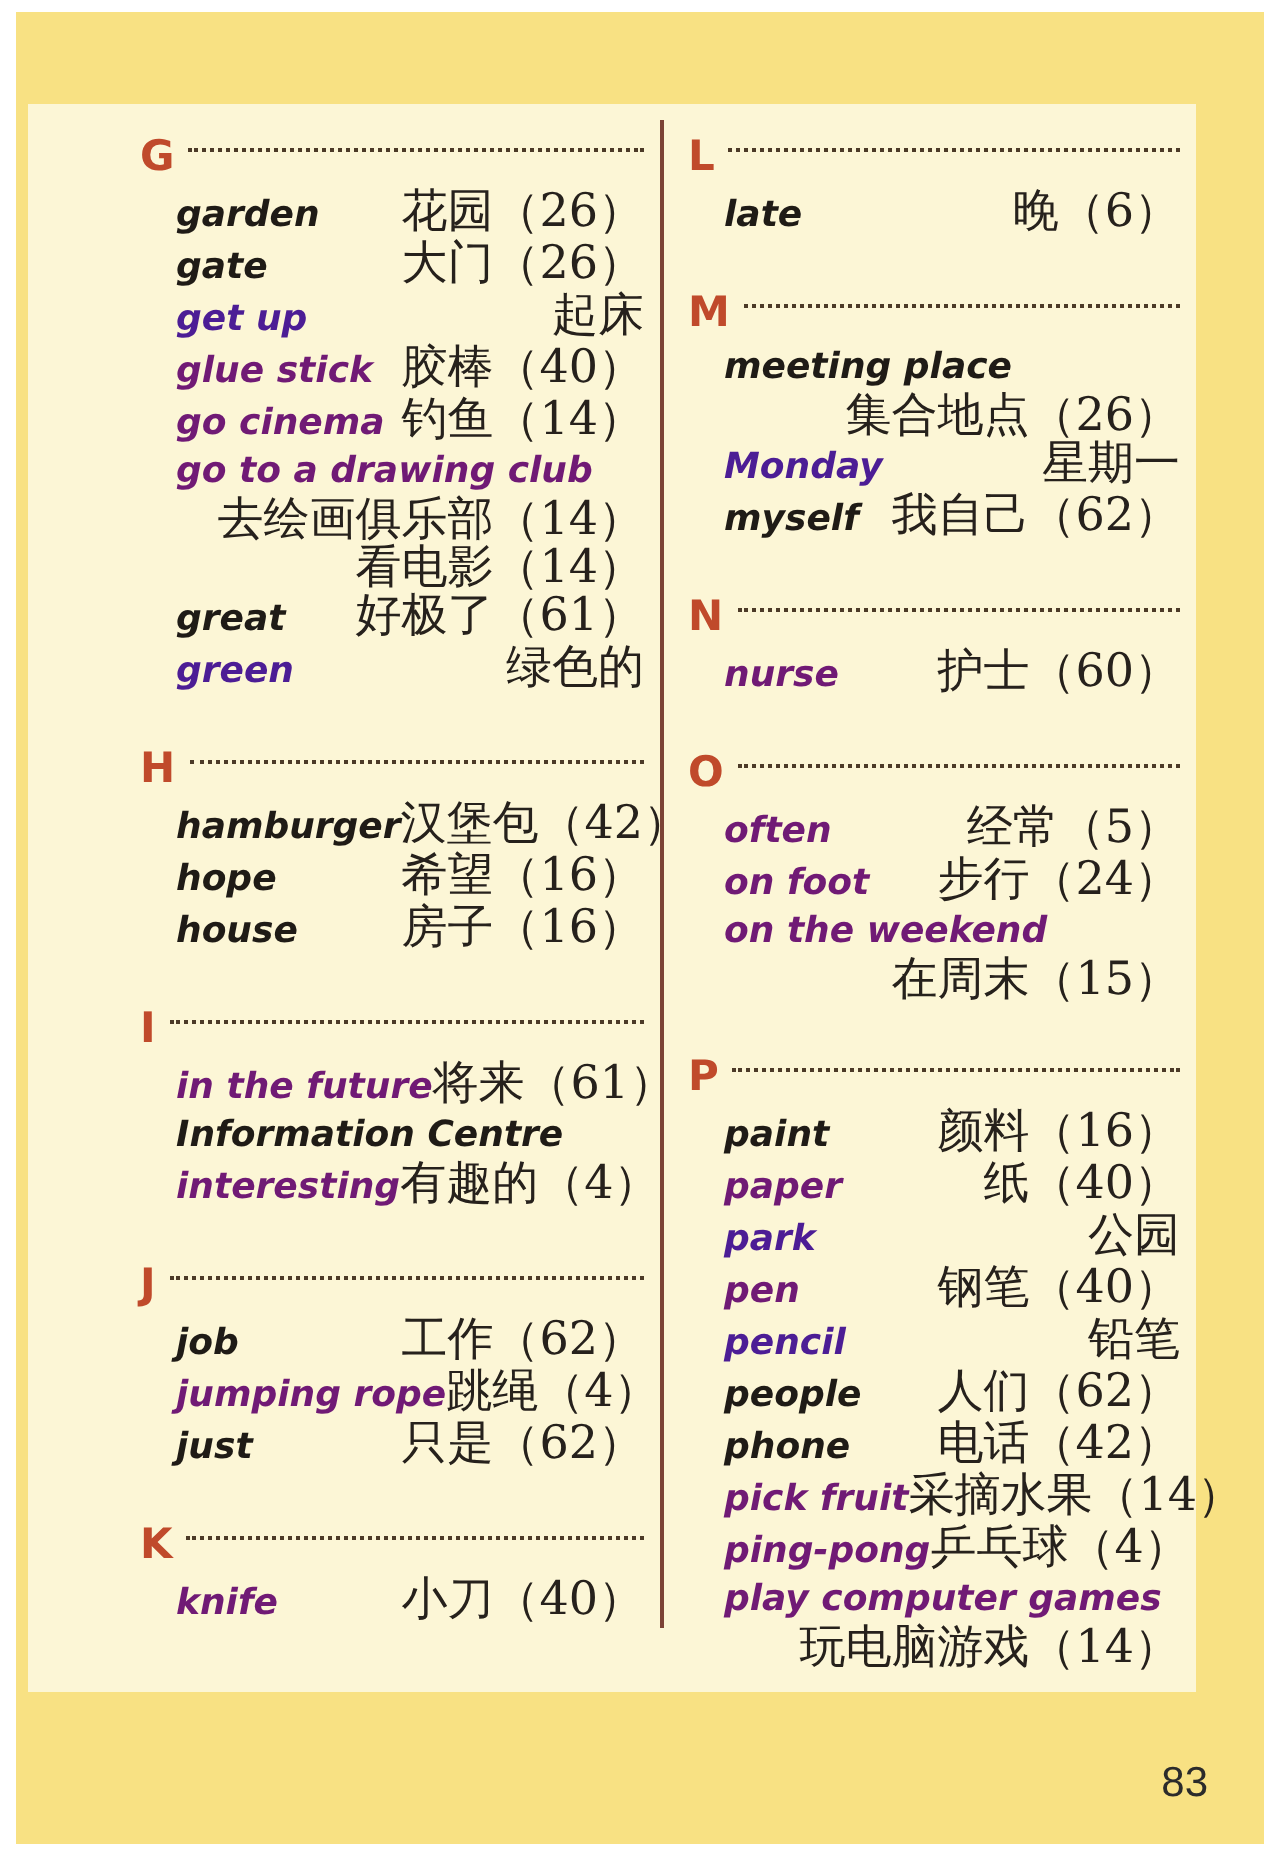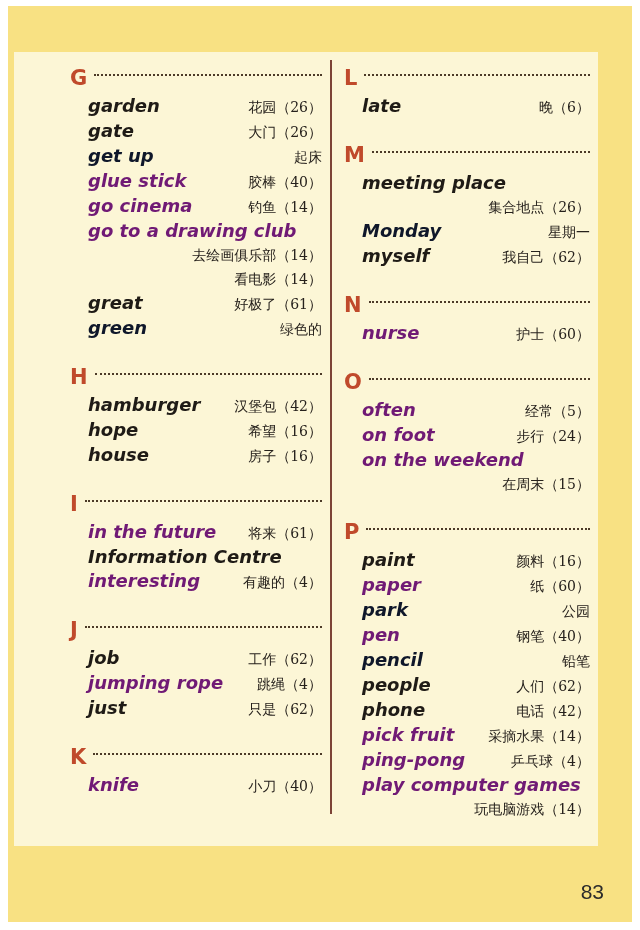--- a/index.html
+++ b/index.html
@@ -50,31 +50,31 @@
     display:flex;justify-content:space-between;align-items:baseline;
     line-height:24px;
   }
   .entry .en{
     font-weight:bold;font-style:italic;
     font-size:18px;
     white-space:nowrap;
     font-family:"DejaVu Sans","Liberation Sans",sans-serif;
   }
   .entry .zh{
-    font-size:14px;
+    font-size:23px;
     color:#26211c;
     white-space:nowrap;
     font-family:"DejaVu Serif","Liberation Serif",serif;
   }
   .entry.wrap{display:block;}
   .entry.wrap .en{display:block;}
   .entry.wrap .zh{display:block;text-align:right;}
   .c-black .en{color:#1f1b16;}
   .c-red   .en{color:#701a75;}
-  .c-green .en{color:#0f172a;}
+  .c-green .en{color:#4c1d95;}
   .page-number{
     position:absolute;right:28px;bottom:18px;
     font-size:21px;color:#2b2b2b;
     font-family:"Liberation Sans","DejaVu Sans",sans-serif;
   }
 </style>
 </head>
 <body>
 
 <div class="page-bg">
@@ -294,21 +294,21 @@
       <span class="dots"></span>
     </div>
     <div class="entries">
   <div class="entry c-black">
     <span class="en">paint</span>
     <span class="zh">颜料（16）</span>
   </div>
 
   <div class="entry c-red">
     <span class="en">paper</span>
-    <span class="zh">纸（60）</span>
+    <span class="zh">纸（40）</span>
   </div>
 
   <div class="entry c-green">
     <span class="en">park</span>
     <span class="zh">公园</span>
   </div>
 
   <div class="entry c-red">
     <span class="en">pen</span>
     <span class="zh">钢笔（40）</span>

